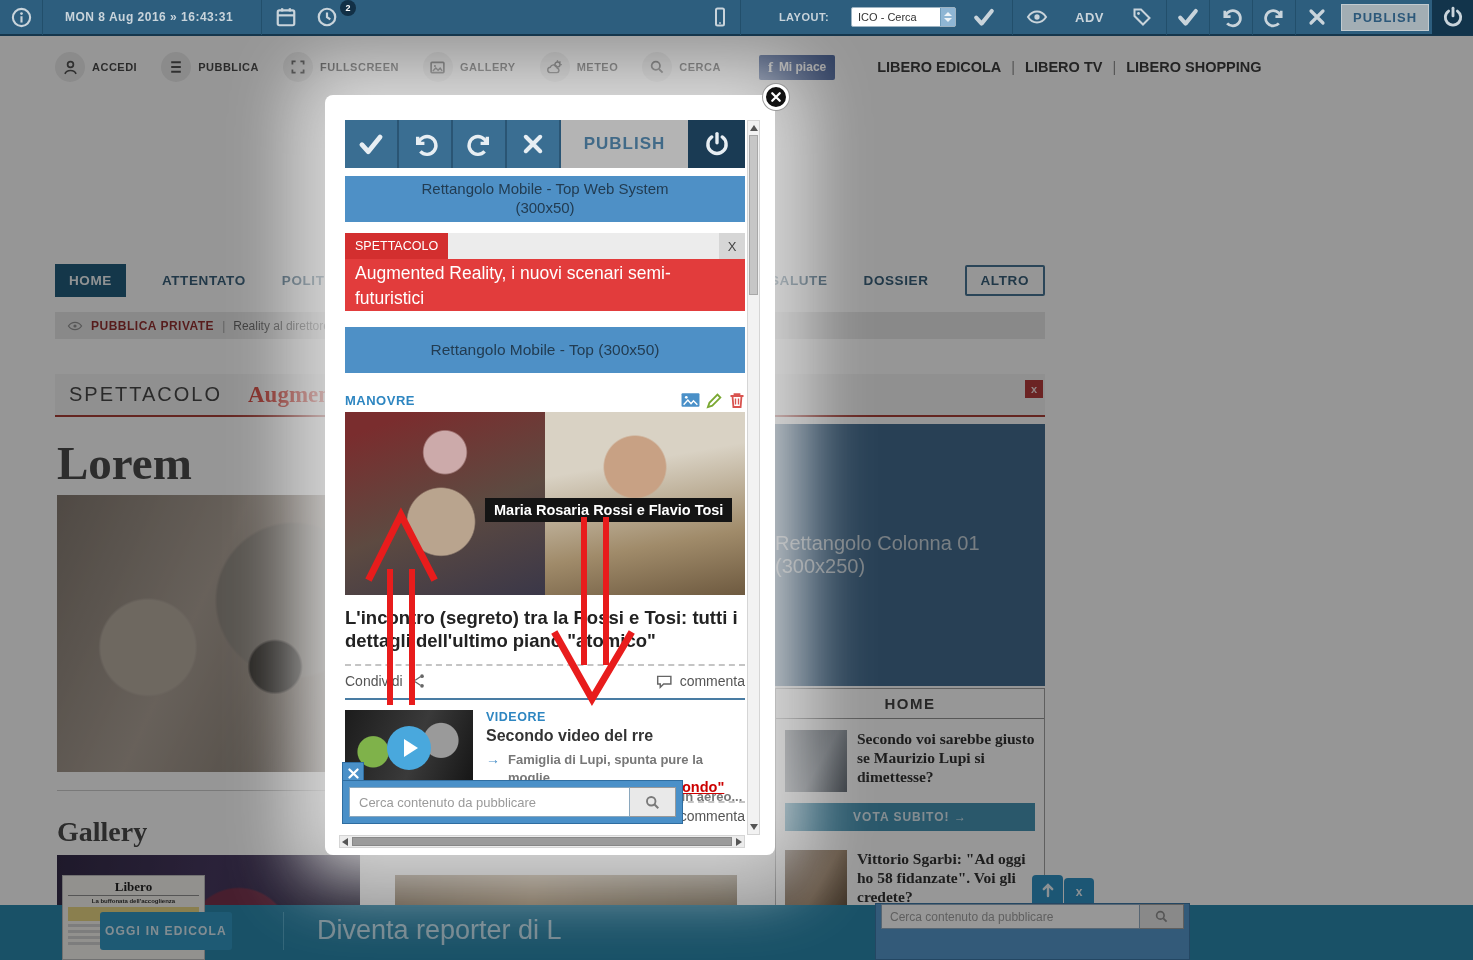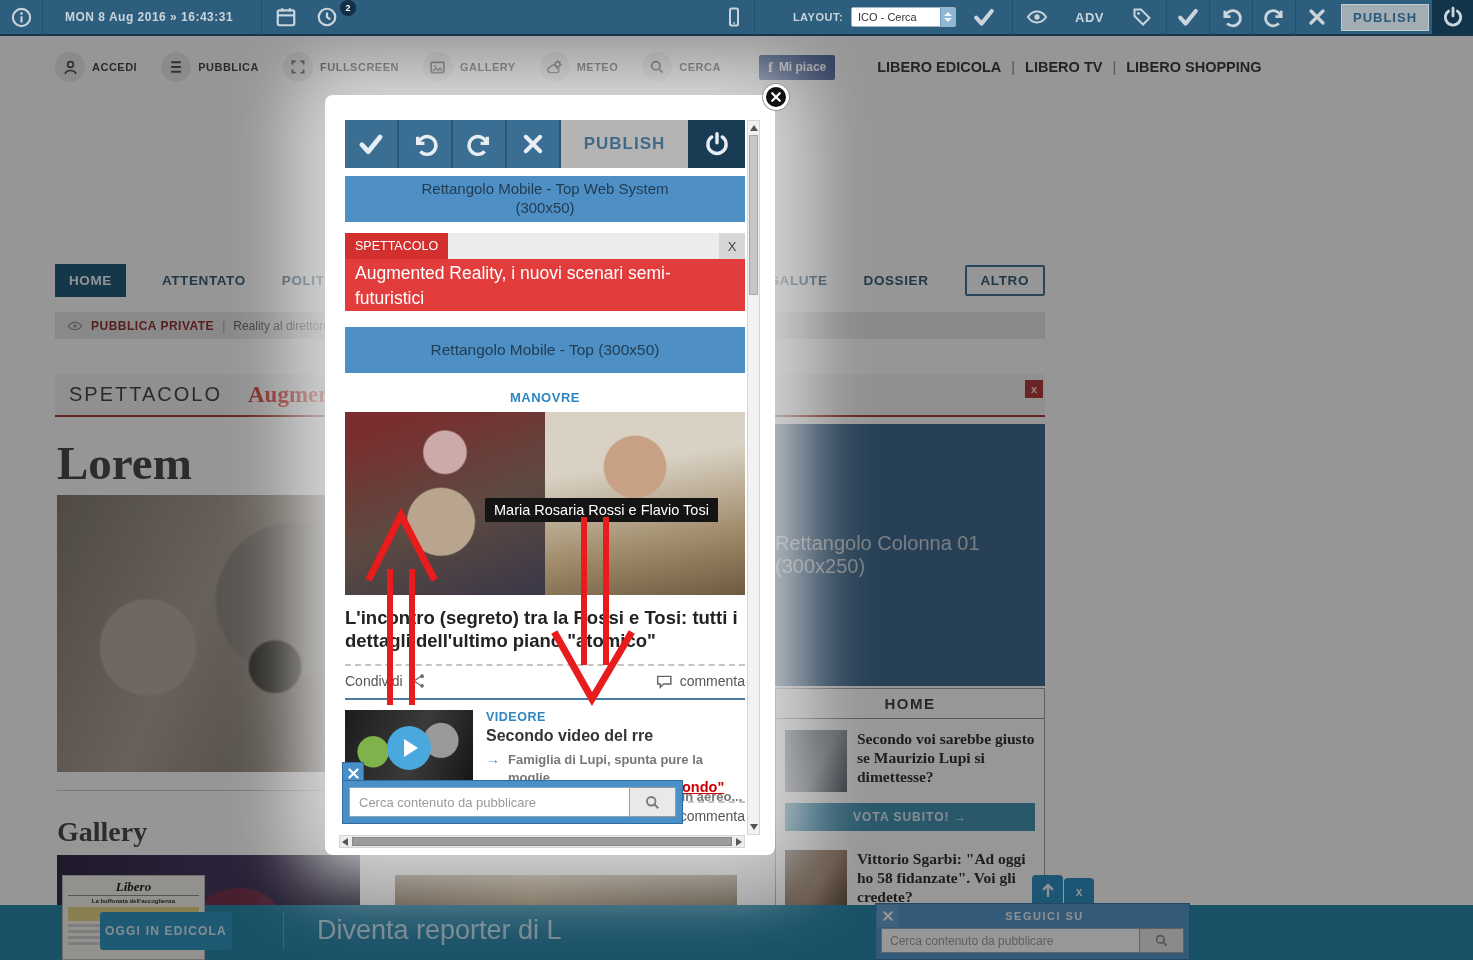--- a/index.html
+++ b/index.html
@@ -11,21 +11,21 @@
   
   .topbar { position:absolute; left:0; top:0; width:1473px; height:36px;
     background:#2d5e7e; border-bottom:2px solid #15364c; z-index:300;
     display:flex; align-items:center; color:#c9d4db; }
   .tb-sep { width:1px; height:36px; background:#224f6b; flex:0 0 auto; }
   .tb-cell { display:flex; align-items:center; justify-content:center; height:36px; cursor:pointer; }
   .tb-date { font-size:12px; font-weight:bold; letter-spacing:.5px; margin:0 28px 0 22px; }
   .badge { position:relative; top:-9px; left:-4px; width:16px; height:16px; border-radius:50%;
     background:#123046; color:#fff; font-size:9px; font-weight:bold;
     display:grid; place-items:center; }
-  .layout-lbl { font-size:11px; font-weight:bold; letter-spacing:.5px; margin:0 8px 0 20px;padding-left:18px; }
+  .layout-lbl { font-size:11px; font-weight:bold; letter-spacing:.5px; margin:0 22px 0 20px;padding-left:18px; }
   .layout-select { background:#fff; color:#333; font-size:11px; height:20px; width:105px;
     display:flex; align-items:center; border:1px solid #9db3c2; border-radius:2px; }
   .layout-select .sel-txt { flex:1; padding-left:6px; }
   .sel-spin { width:15px; height:18px; background:#8fb6d4; border-left:1px solid #6f9cba;
     display:flex; flex-direction:column; align-items:center; justify-content:center; gap:2px; }
   .tri-up { width:0; height:0; border-left:4px solid transparent; border-right:4px solid transparent; border-bottom:4px solid #eef4f8; }
   .tri-dn { width:0; height:0; border-left:4px solid transparent; border-right:4px solid transparent; border-top:4px solid #eef4f8; }
   .tb-adv { font-size:13px; font-weight:bold; letter-spacing:.5px; margin:0 14px; }
   .tb-act { width:42px; }
   .publish-btn { width:88px; height:27px; margin:0 3px; background:#a3aeb4; border:1px solid #c2cbd0;
@@ -100,21 +100,21 @@
   .hp-thumb { flex:0 0 62px; height:62px; background:linear-gradient(120deg,#5d6670,#8a929b 55%,#49525c); }
   .hp-thumb.t2 { background:linear-gradient(120deg,#6e5846,#9c8063 55%,#57432f); }
   .hp-art-title { font-family:"Liberation Serif",serif; font-weight:bold; font-size:15.5px;
     line-height:1.22; color:#222; }
   .vote-btn { margin:2px 9px 8px; height:28px; background:#3a8cb0; color:#dcebf2;
     display:grid; place-items:center; font-size:12px; font-weight:bold; letter-spacing:1px; cursor:pointer; }
 
   .bottom-bar { position:absolute; left:0; top:869px; width:1473px; height:55px; background:#1a80a8; z-index:10; }
   .newspaper { position:absolute; left:62px; top:839px; width:143px; height:85px; background:#f6f4ef;
     z-index:11; border:1px solid #bbb; padding:3px 5px; overflow:hidden; cursor:pointer; }
-  .np-head { font-family:"Liberation Serif",serif; font-weight:bold; font-style:italic;
+  .np-head { font-family:"Liberation Serif",serif; font-weight:bold; 
     font-size:13px; color:#111; text-align:center; border-bottom:1px solid #888; }
   .np-sub { font-size:6px; font-weight:bold; color:#222; text-align:center; margin-top:2px; }
   .np-line { height:3px; background:#cfcfcf; margin-top:3px; }
   .np-yellow { height:14px; background:#e8d37a; margin-top:3px; }
   .edicola-btn { position:absolute; left:100px; top:876px; width:132px; height:38px; background:#2391c0;
     border-radius:3px; display:grid; place-items:center; color:#d9ecf5; font-size:12px;
     font-weight:bold; letter-spacing:1.2px; z-index:12; cursor:pointer; }
   .bar-sep { position:absolute; left:283px; top:876px; width:1px; height:38px; background:#4aa6c9; z-index:11; }
   .reporter { position:absolute; left:317px; top:879px; font-size:27px; font-weight:300;
     color:#bfe0ee; z-index:11; }
@@ -175,35 +175,35 @@
   .m-seclbl { background:#d32f2f; color:#fff; font-size:12.5px; padding:0 10px;
     display:grid; place-items:center; }
   .m-secfill { flex:1; }
   .m-secx { width:26px; background:#d6d6d6; color:#444; font-size:13px;
     display:grid; place-items:center; cursor:pointer; }
   .m-banner { height:52px; background:#e23c3c; color:#fff; font-size:17.5px; line-height:1.4;
     padding:2px 10px; cursor:pointer; }
   .m-ad2 { margin-top:16px; height:46px; background:#4e90c6; display:grid; place-items:center; cursor:pointer; }
   .m-ad2 span { color:#223c52; font-size:15.5px; }
 
-  .m-catrow { margin-top:17px; height:20px; display:flex; align-items:center; gap:6px;flex-direction:column; }
+  .m-catrow { margin-top:17px; height:20px; display:flex; align-items:center; gap:6px; }
   .m-cat { color:#2e86c1; font-weight:bold; font-size:13px; letter-spacing:.5px; cursor:pointer; }
   .m-catspacer { flex:1; }
   .m-icon { cursor:pointer; }
 
   .m-photo { margin-top:2px; height:183px; position:relative; display:flex; overflow:hidden; }
   .ph-left { width:50%; background:
       radial-gradient(circle at 50% 22%, #caa 0 12%, transparent 13%),
       radial-gradient(circle at 48% 60%, #b9a48e 0 22%, transparent 23%),
       linear-gradient(160deg, #7a2d2e 10%, #5d4a41 55%, #3a3748); }
   .ph-right { width:50%; background:
       radial-gradient(circle at 45% 30%, #c8a184 0 18%, transparent 19%),
       linear-gradient(170deg, #d9d2c4 30%, #a08b6a 70%, #6e5a40); }
   .m-tooltip { position:absolute; left:140px; top:86px; background:#141414; color:#fff;
-    font-size:14.5px; padding:4px 9px; white-space:nowrap; }
+    font-size:14.5px; padding:4px 9px; white-space:nowrap;font-weight:bold; }
 
   .m-title { margin-top:11px; font-size:18.5px; font-weight:bold; line-height:1.25; color:#222; cursor:pointer; }
   .m-dash { margin-top:12px; border-top:2px dashed #c4c4c4; }
   .m-sharerow { height:30px; display:flex; align-items:center; justify-content:space-between;
     color:#555; font-size:14px; }
   .m-share { display:flex; align-items:center; gap:7px; cursor:pointer; }
   .m-comm { display:flex; align-items:center; gap:7px; cursor:pointer; }
   .m-blueline { border-top:2px solid #497ca3; margin-top:2px; }
 
   .m-video { margin-top:10px; display:flex; gap:13px; }
@@ -478,28 +478,20 @@
   <div class="bar-sep" data-interactable="false"></div>
   <div class="reporter" data-interactable="false">Diventa reporter di L</div>
 
   <div class="sg-tab sg-up" data-interactable="true">
     <svg width="16" height="16" viewBox="0 0 16 16">
         <path d="M8 14V3.5M3.8 7.2L8 3l4.2 4.2" fill="none" stroke="#eaf3f8" stroke-width="2.4" stroke-linecap="round"></path>
       </svg>
   </div>
   <div class="sg-tab sg-x" data-interactable="true">x</div>
   <div class="sg-panel" data-interactable="false">
-    <div class="sgp-head">
-      <span class="sgp-handle" data-interactable="true">
-        <svg width="12" height="12" viewBox="0 0 16 16">
-            <path d="M3 3l10 10M13 3L3 13" stroke="#fff" stroke-width="2.6" stroke-linecap="round"></path>
-          </svg>
-      </span>
-      <span class="sgp-title" data-interactable="false">SEGUICI SU</span>
-    </div>
     <div class="sgp-row">
       <input type="text" data-interactable="true" placeholder="Cerca contenuto da pubblicare" style="">
       <span class="sgp-btn" data-interactable="true">
         <svg width="15" height="15" viewBox="0 0 20 20">
             <circle cx="8.5" cy="8.5" r="5" fill="none" stroke="#888" stroke-width="2.2"></circle>
             <line x1="12.4" y1="12.4" x2="16.8" y2="16.8" stroke="#888" stroke-width="2.4"></line>
           </svg>
       </span>
     </div>
   </div>

